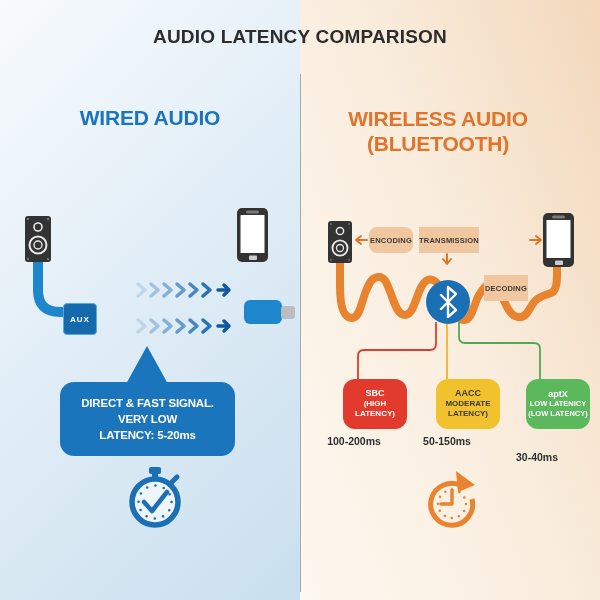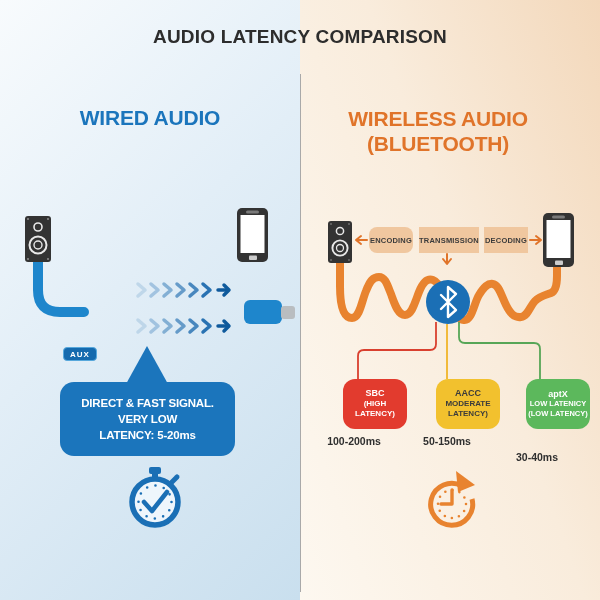--- a/index.html
+++ b/index.html
@@ -16,39 +16,39 @@
   .title { position:absolute; top:26px; left:0; width:600px; text-align:center;
            font-size:19px; font-weight:bold; color:#2d2d2d; letter-spacing:.2px; }
 
   .heading-wired { position:absolute; top:106px; left:0; width:300px; text-align:center;
                    font-size:21px; font-weight:bold; color:#1b75bc; letter-spacing:-.2px; }
   .heading-wireless { position:absolute; top:106px; left:288px; width:300px; text-align:center;
                    font-size:21px; font-weight:bold; color:#e0742a; line-height:25px; letter-spacing:-.2px; }
 
   .art { position:absolute; left:0; top:0; width:600px; height:600px; pointer-events:none; }
 
-  .aux-label { position:absolute; left:63px; top:303px; width:34px; height:14px;
+  .aux-label { position:absolute; left:63px; top:303px; width:34px; height:32px;
                background:#156aae; border:1px solid #57a8dc; border-radius:4px;
                color:#fff; font-size:8px; font-weight:bold; letter-spacing:1px;
-               display:flex; align-items:center; justify-content:center; box-sizing:border-box;margin-top:44px; }
+               display:flex; align-items:center; justify-content:center; box-sizing:border-box; }
 
   .callout { position:absolute; left:60px; top:382px; width:175px; height:74px;
              background:#1b75bc; border-radius:14px; color:#fff; font-size:11.5px; font-weight:bold;
              text-align:center; display:flex; flex-direction:column; justify-content:center;
              line-height:16px; letter-spacing:-.2px; }
   .callout-tail { position:absolute; left:126px; top:346px; width:0; height:0;
              border-left:21px solid transparent; border-right:21px solid transparent;
              border-bottom:38px solid #1b75bc; }
 
   .stage { position:absolute; top:227px; height:26px; background:#f0c79f; color:#3b3b3b;
            font-weight:bold; font-size:7.5px; letter-spacing:.2px;
            display:flex; align-items:center; justify-content:center; }
   .stage.enc   { left:369px; width:44px;border-radius:8px; }
   .stage.trans { left:419px; width:60px; }
-  .stage.dec   { left:484px; width:44px; }
+  .stage.dec   { left:484px; width:44px;margin-top:48px; }
 
   .codec { position:absolute; top:379px; width:64px; height:50px; border-radius:12px;
            display:flex; flex-direction:column; align-items:center; justify-content:center;
            text-align:center; font-weight:bold; font-size:8px; line-height:10.5px;margin-left:21px; }
   .codec.sbc  { left:322px; background:#e23b2e; color:#ffffff; }
   .codec.aacc { left:415px; background:#f2c12e; color:#3b3b3b; }
   .codec.aptx { left:505px; background:#5cb85c; color:#ffffff; font-size:7.5px; line-height:10px; }
   .codec .big { font-size:9px; }
 
   .latency { position:absolute; top:435px; width:64px; text-align:center;

